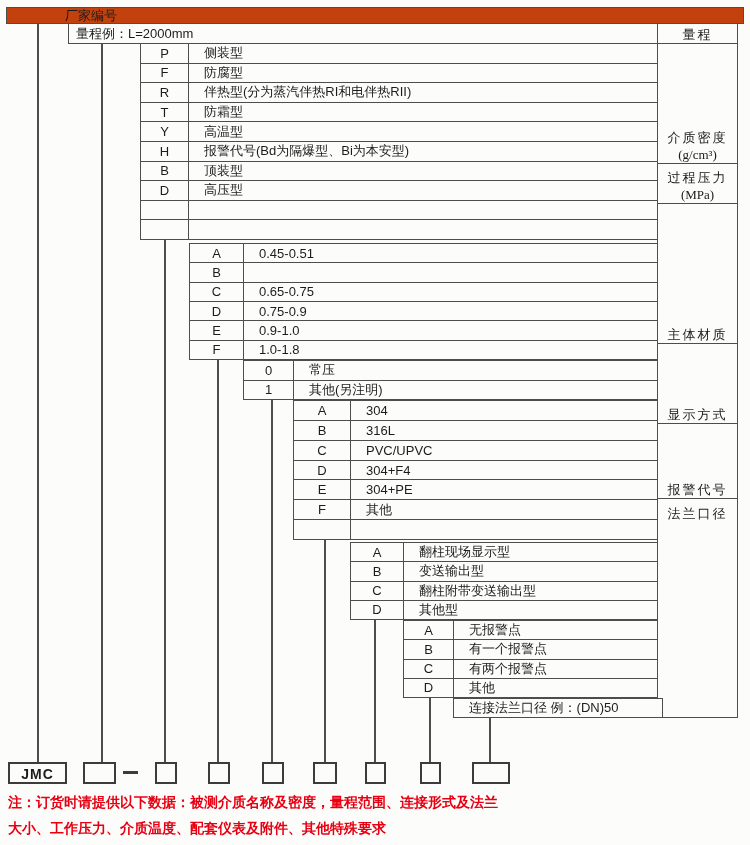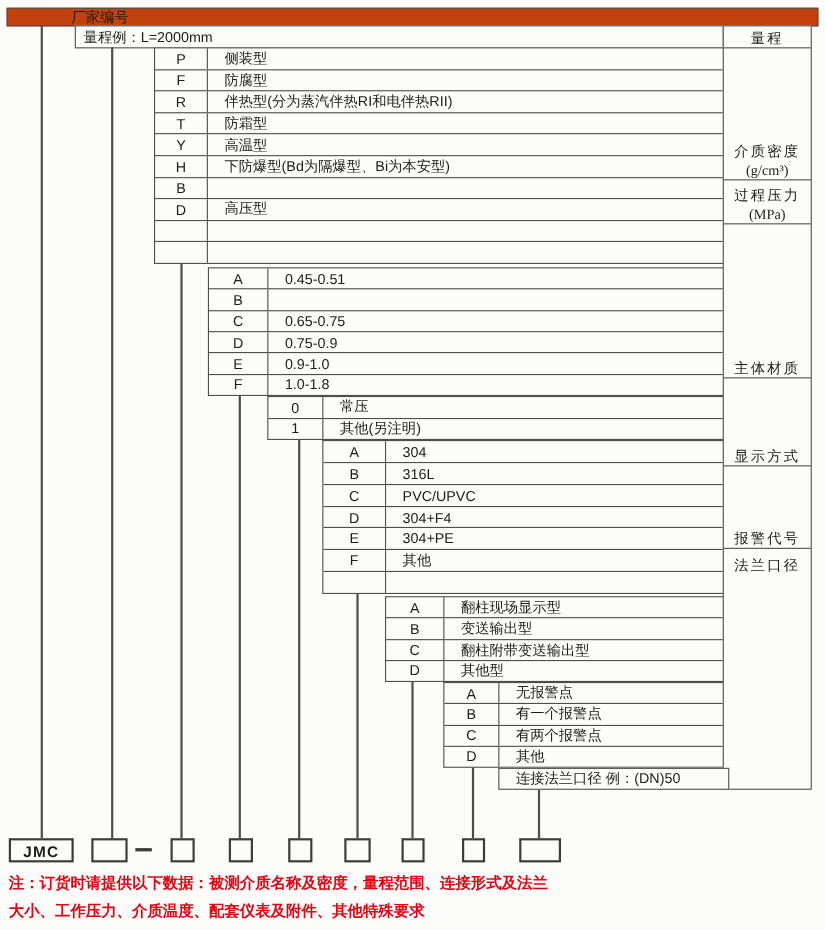--- a/index.html
+++ b/index.html
@@ -117,24 +117,25 @@
     <div class="trow">
         <div class="tcode">T</div>
         <div class="tdesc">防霜型</div>
       </div>
     <div class="trow">
         <div class="tcode">Y</div>
         <div class="tdesc">高温型</div>
       </div>
     <div class="trow">
         <div class="tcode">H</div>
-        <div class="tdesc">下防爆型(Bd为隔爆型、Bi为本安型)</div>
-      </div>
-    <div class="trow">
-        <div class="tcode">B</div>
+        <div class="tdesc">报警代号(Bd为隔爆型、Bi为本安型)</div>
+      </div>
+    <div class="trow">
+        <div class="tcode">B</div>
+        <div class="tdesc">顶装型</div>
       </div>
     <div class="trow">
         <div class="tcode">D</div>
         <div class="tdesc">高压型</div>
       </div>
     <div class="trow">
         <div class="tcode"></div>
         <div class="tdesc"></div>
       </div>
     <div class="trow">

